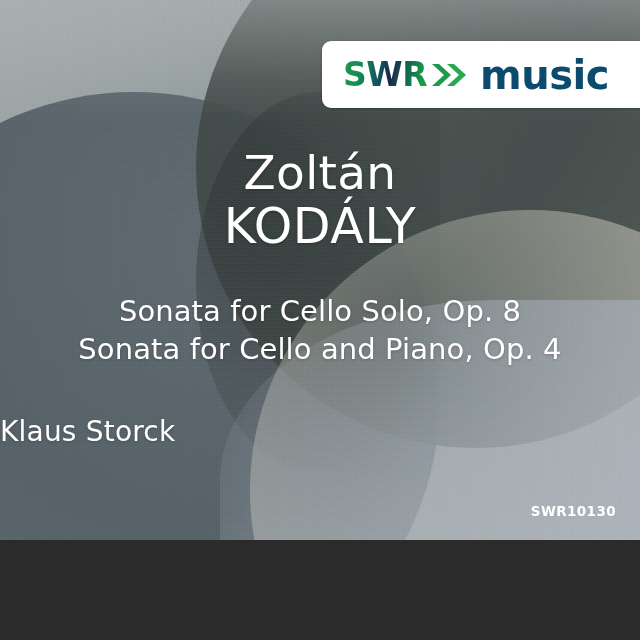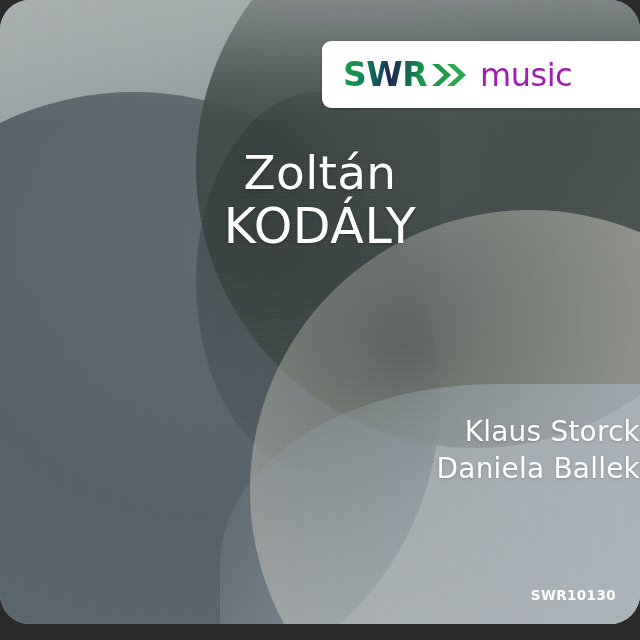--- a/index.html
+++ b/index.html
@@ -3,25 +3,24 @@
 <meta charset="utf-8">
 <style>
   html, body {
     margin: 0;
     padding: 0;
     background: #2b2b2b;
   }
   #cover {
     position: relative;
     width: 640px;
-    height: 624px;
+    height: 540px;
     overflow: hidden;
     font-family: "Liberation Sans", sans-serif;
     background: #7e8a8c;
-    border-radius: 30px;
   }
 
   
   .bg-base {
     position: absolute;
     inset: 0;
     background: linear-gradient(140deg,
         #9ba3a4 0%,
         #8f9a9b 18%,
         #7e898b 38%,
@@ -127,25 +126,25 @@
     -webkit-text-fill-color: transparent;
   }
   .logo-chev {
     display: inline-flex;
     align-items: center;
     margin-left: 3px;
     margin-right: 12px;
   }
   .logo-music {
     font-family: "DejaVu Sans", sans-serif;
-    font-size: 32px;
-    color: #a21caf;
+    font-size: 40px;
+    color: #0c4a6e;
     line-height: 1;
     letter-spacing: -0.5px;
-    font-weight: 400;
+    font-weight: 700;
   }
 
   
   .composer {
     position: absolute;
     left: 0; right: 0; top: 146px;
     text-align: center;
     color: #ffffff;
     text-shadow: 0 1px 3px rgba(0,0,0,0.28);
   }
@@ -176,21 +175,21 @@
     font-size: 29px;
     font-weight: 400;
     line-height: 1.32;
     letter-spacing: 0.1px;
     white-space: nowrap;
   }
 
   .performers {
     position: absolute;
     left: 0; right: 0; top: 414px;
-    text-align: right;
+    text-align: left;
     color: #ffffff;
     text-shadow: 0 1px 3px rgba(0,0,0,0.20);
   }
   .performer-line {
     font-family: "DejaVu Sans", sans-serif;
     font-size: 28px;
     font-weight: 400;
     line-height: 1.32;
     letter-spacing: 0.2px;
   }
@@ -230,21 +229,24 @@
       </svg>
     </span>
     <span class="logo-music">music</span>
   </div>
 
   <div class="composer">
     <div class="composer-first">Zoltán</div>
     <div class="composer-last">KODÁLY</div>
   </div>
 
+  <div class="works">
+    <div class="work-line">Sonata for Cello Solo, Op. 8</div>
+    <div class="work-line">Sonata for Cello and Piano, Op. 4</div>
+  </div>
 
   <div class="performers">
     <div class="performer-line">Klaus Storck</div>
-    <div class="performer-line">Daniela Ballek</div>
   </div>
 
   <div class="catalog">SWR10130</div>
 
 </div>
 
 </body></html>

